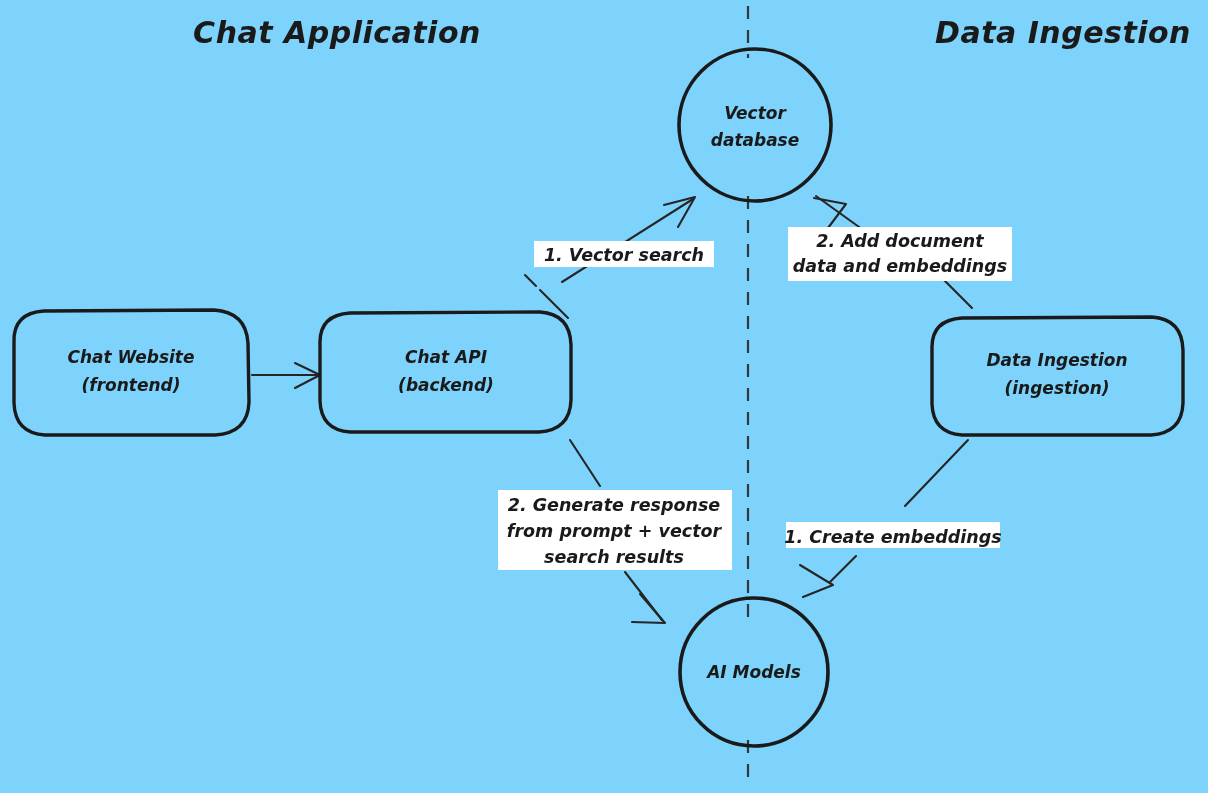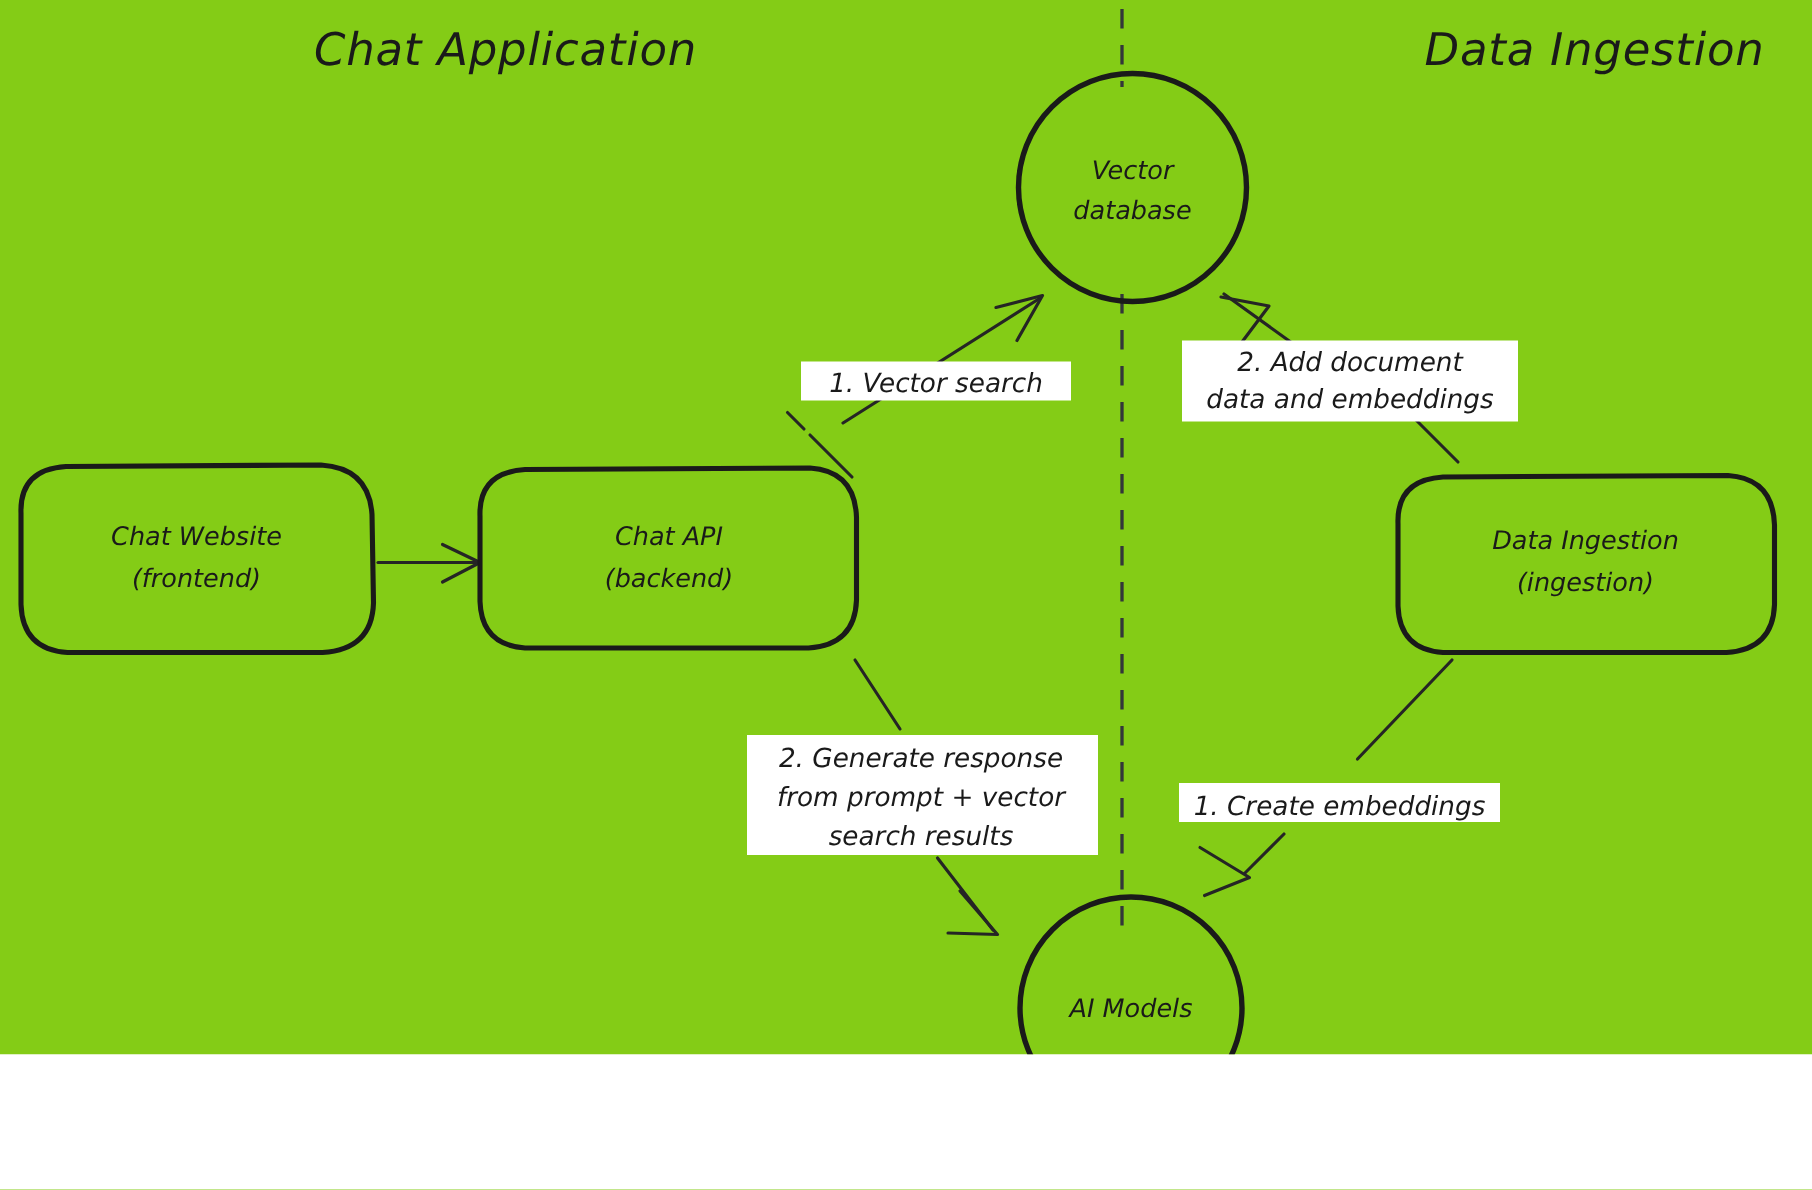--- a/index.html
+++ b/index.html
@@ -3,24 +3,25 @@
 <meta charset="utf-8">
 <style>
   html, body {
     margin: 0;
     padding: 0;
     background: #ffffff;
   }
   #canvas {
     position: relative;
     width: 1208px;
-    height: 703px;
-    background: #84cc16;
+    height: 793px;
+    background: #7dd3fc;
     overflow: hidden;
     font-family: "DejaVu Sans", sans-serif;
+    font-weight: bold;
   }
   svg#diagram {
     position: absolute;
     left: 0;
     top: 0;
     width: 1208px;
     height: 793px;
   }
   .hand {
     font-family: "DejaVu Sans", sans-serif;

